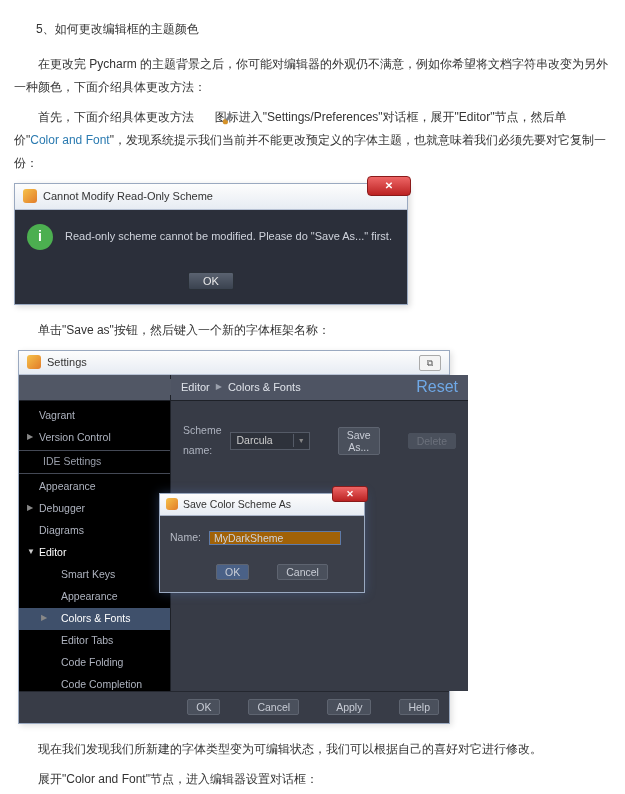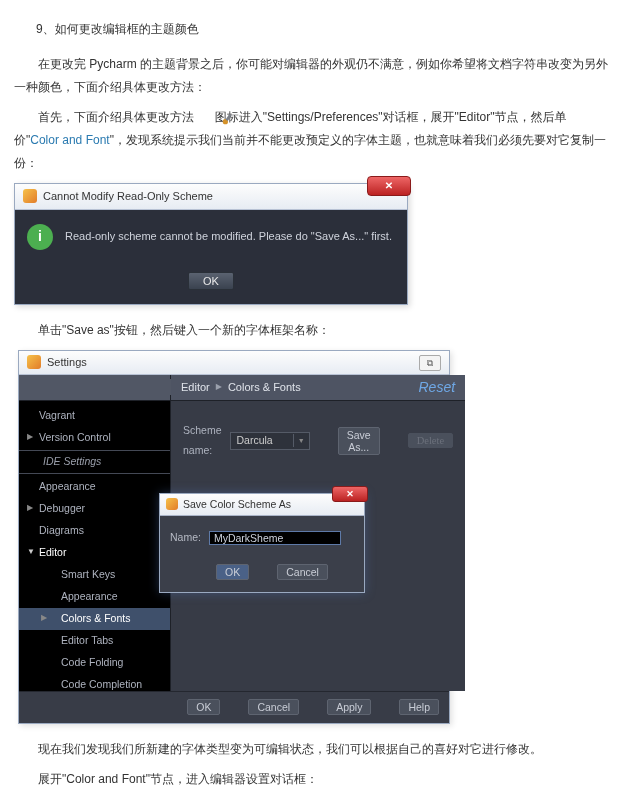--- a/index.html
+++ b/index.html
@@ -105,58 +105,58 @@
   .search-clear {
     width:14px; height:14px; border-radius:50%;
     background:#7b808c; color:#3a3e48; font-size:9px;
     display:flex; align-items:center; justify-content:center;
   }
   .tree { flex:1; overflow:hidden; padding:4px 0; font-size:10.5px; }
   .tree-item { padding:1px 6px 1px 20px; color:#aeb3bf; white-space:nowrap; position:relative; }
   .tree-item.sub { padding-left:42px; }
   .tree-item.hl { color:#fff; }
   .tree-item.sel { background:#3f506b; color:#fff; }
-  .tree-item.header { color:#9a9fab; font-style:italic; padding-left:24px; border-top:1px solid #444955; border-bottom:1px solid #444955; margin:2px 0; }
+  .tree-item.header { color:#9a9fab; padding-left:24px; border-top:1px solid #444955; border-bottom:1px solid #444955; margin:2px 0; }
   .tree-arrow { position:absolute; left:8px; top:2px; color:#888; font-size:8px; }
   .tree-arrow.open { color:#ccc; }
   .tree-item.sub .tree-arrow { left:22px; }
 
   .main {
     flex:1; background:#373b46; position:relative;
     display:flex; flex-direction:column;
   }
   .crumb {
     height:26px; background:#4e5463;
     display:flex; align-items:center; padding:0 10px;
     color:#dfe3ea; font-size:11px;
     border-bottom:1px solid #1e2128;
     justify-content:space-between;
   }
   .crumb-left { display:flex; align-items:center; gap:6px; }
-  .reset { color:#6fa8e6; font-size:14px;font-style:italic; }
+  .reset { color:#6fa8e6; font-size:16px; }
   .scheme-row {
     padding:20px 12px; display:flex; align-items:center; gap:8px;
     color:#aeb3bf; font-size:10.5px;
   }
   .combo {
     background:#2e323b; border:1px solid #555b67;
     padding:1px 6px; color:#ccc; display:flex; align-items:center; gap:20px;
     height:18px;
   }
   .combo .arrow-dn {
     width:10px; border-left:1px solid #555b67; padding-left:4px;
     font-size:7px; color:#888;
   }
   .btn2 {
     background:#4a505c; border:1px solid #5e6470; color:#c9cdd6;
     font-size:10.5px; padding:1px 8px; border-radius:2px;
     cursor:pointer;
     margin-left:20px;
   }
-  .btn2.dis { color:#6b707b; border-color:#4a505c;font-family:Liberation Serif, serif; }
+  .btn2.dis { color:#6b707b; border-color:#4a505c; }
 
   
   .inner-dlg {
     position:absolute; left:-12px; top:118px;
     width:206px; border:1px solid #9aa9c0;
     background:#3b3f4a;
     box-shadow:0 0 10px rgba(90,130,200,0.35);
   }
   .inner-title {
     background:linear-gradient(#fdfdfd,#e7ecf3);
@@ -168,36 +168,36 @@
   .inner-close {
     position:absolute; right:-4px; top:-8px;
     width:36px; height:16px; border-radius:3px;
     background:linear-gradient(#e66,#b22);
     border:1px solid #8a1a1a;
     display:flex; align-items:center; justify-content:center;
     color:#fff; font-size:9px; font-weight:bold;
   }
   .inner-body { padding:12px 10px 6px; display:flex; align-items:center; gap:8px; font-size:10.5px; color:#b6bac4;}
   .name-input {
-    background:#000000; border:1px solid #5e7aa8;
+    background:#a16207; border:1px solid #5e7aa8;
     color:#cdd2dc; font-size:10.5px; padding:2px 4px;
     width:132px; height:14px;
   }
   .inner-btns { display:flex; justify-content:center; gap:8px; padding:10px 0 12px; }
 
   .dlg2-footer {
     height:32px; border-top:1px solid #24272f;
     display:flex; justify-content:flex-end; align-items:center;
     gap:8px; padding:0 10px; background:#383c47;
   }
 </style>
 </head>
 <body>
 
-<p class="section-title">9、如何更改编辑框的主题颜色</p>
+<p class="section-title">5、如何更改编辑框的主题颜色</p>
 
 <p class="para" style="text-indent:24px">在更改完 Pycharm 的主题背景之后，你可能对编辑器的外观仍不满意，例如你希望将文档字符串改变为另外一种颜色，下面介绍具体更改方法：</p>
 
 <p class="para indent">
   <span>首先，下面介绍具体更改方法</span>
   <span class="toolbar-icon">
     <svg viewBox="0 0 16 16">
         <circle cx="5" cy="11" r="3" fill="#d4922a"></circle>
         <rect x="6" y="2" width="3" height="8" transform="rotate(35 8 8)" fill="#7a7f88"></rect>
       </svg>

